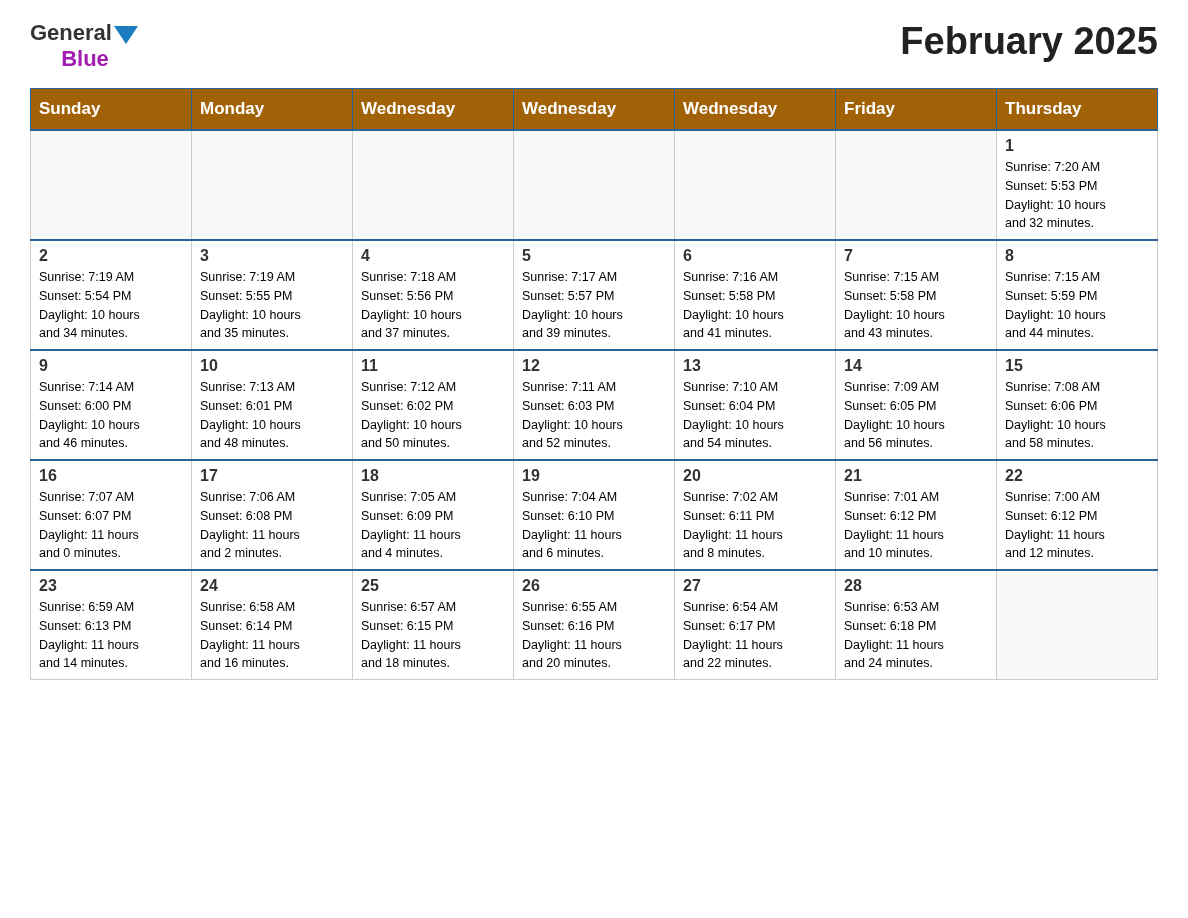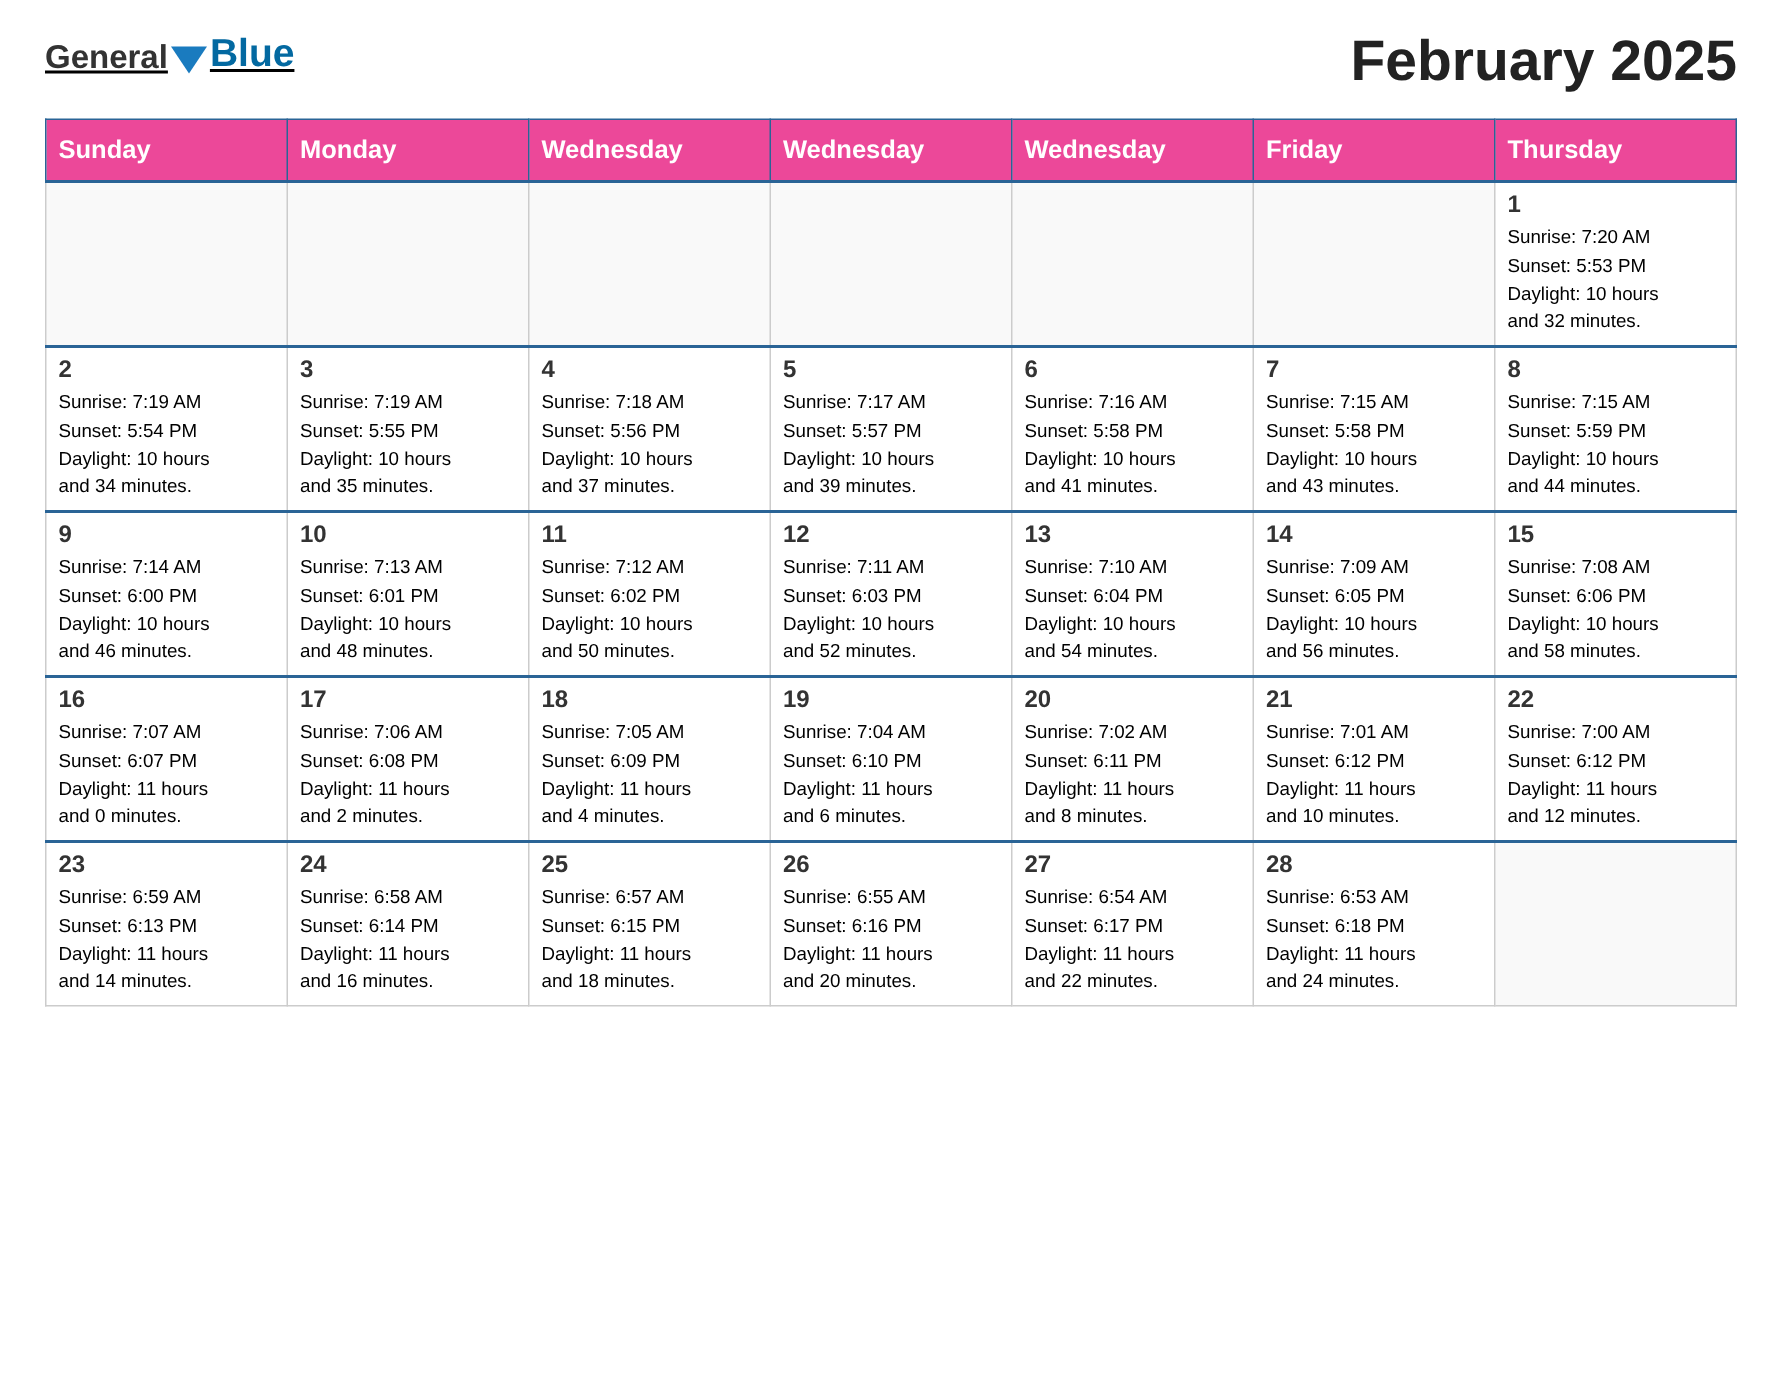--- a/index.html
+++ b/index.html
@@ -11,65 +11,65 @@
       min-height: 918px;
     }
     .header {
       display: flex;
       justify-content: space-between;
       align-items: flex-start;
       margin-bottom: 16px;
     }
     .logo {
       display: flex;
-      align-items: flex-end;
-      text-decoration: underline;
+      flex-direction: column;
+      align-items: center;
     }
     .logo-top {
       display: flex;
       align-items: center;
     }
     .logo-general {
       font-size: 22px;
       font-weight: bold;
       color: #333;
     }
     .logo-triangle {
       width: 0;
       height: 0;
       border-left: 12px solid transparent;
       border-right: 12px solid transparent;
       border-top: 18px solid #1a7bbf;
       margin-left: 2px;
       margin-top: 4px;
     }
     .logo-blue {
-      font-size: 26px;
-      font-weight: bold;
-      color: #0369a1;
+      font-size: 22px;
+      font-weight: bold;
+      color: #a21caf;
       margin-left: 2px;
     }
     .title-area {
       text-align: right;
     }
     .month-title {
       font-size: 38px;
       font-weight: bold;
       color: #222;
     }
     .location {
       font-size: 20px;
       color: #444;
     }
     .calendar {
       width: 100%;
       border-collapse: collapse;
     }
     .calendar thead tr {
-      background-color: #ec4899;
+      background-color: #a16207;
       margin-top: 41px;
     }
     .calendar thead th {
       color: #fff;
       text-align: left;
       padding: 10px 8px;
       font-size: 17px;
       font-weight: bold;
       border: 1px solid #2a6496;
     }

